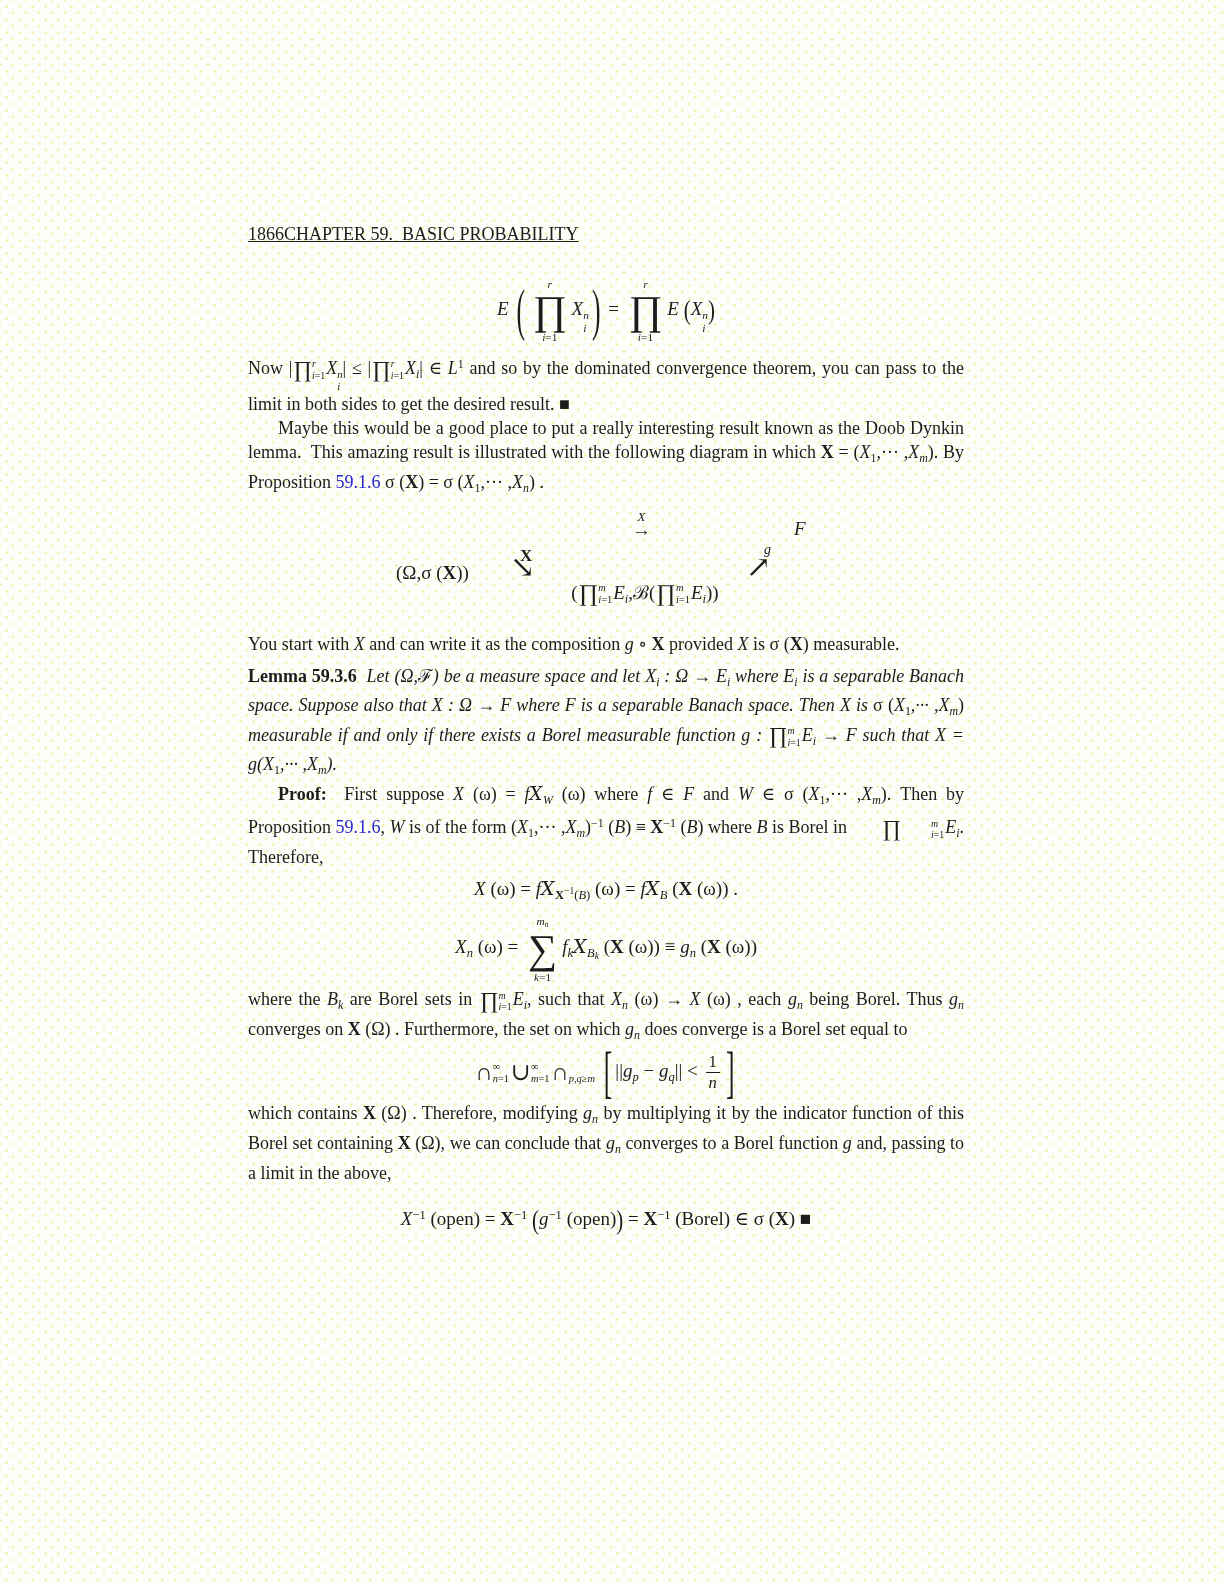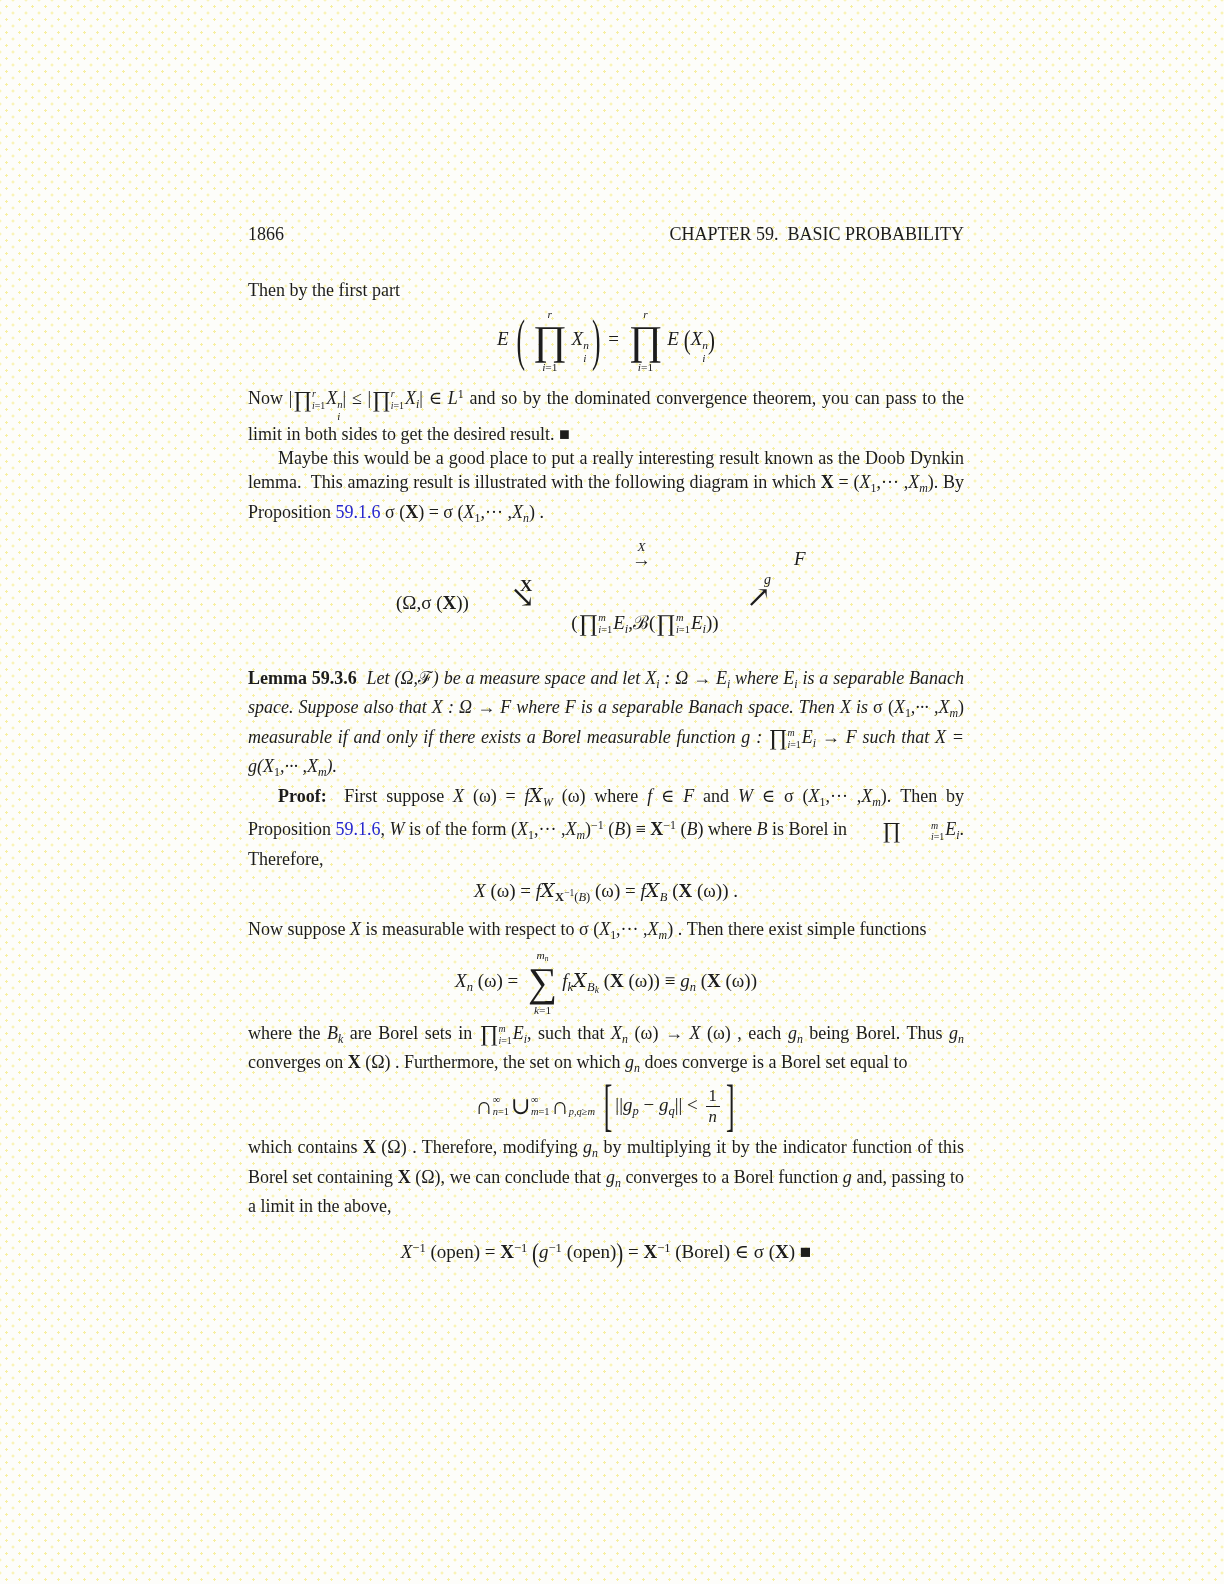--- a/index.html
+++ b/index.html
@@ -16,21 +16,21 @@
     background-color:var(--paper);
     background-image:
       radial-gradient(circle, var(--dot) 0 1px, rgba(0,0,0,0) 1.4px),
       radial-gradient(circle, var(--dot) 0 1px, rgba(0,0,0,0) 1.4px);
     background-size:13px 13px, 13px 13px;
     background-position:0 0, 6.5px 6.5px;
   }
   .page{position:relative;width:1224px;height:1584px;overflow:hidden;}
   .content{position:absolute;left:248px;top:222px;width:716px;font-size:18px;line-height:24px;}
 
-  .hdr{display:flex;justify-content:space-between;margin-bottom:32px;line-height:24px;}
+  .hdr{display:flex;justify-content:flex-start;margin-bottom:32px;line-height:24px;text-decoration:underline;}
 
   p.para{margin:0;text-align:justify;}
   p.ind{text-indent:30px;}
   p.it{font-style:italic;margin-top:8px;}
 
   .eq{text-align:center;font-size:19px;line-height:1.25;}
   .eq1{margin:6px 0 8px 0;}
   .eqc{margin:8px 0 12px 0;}
   .eqs{margin:2px 0 4px 0;}
   .eqb{margin:6px 0 8px 0;}
@@ -84,21 +84,20 @@
 <body>
 
 <div class="page">
   <div class="content">
 
     <div class="hdr">
       <span>1866</span>
       <span>CHAPTER 59.&nbsp; BASIC PROBABILITY</span>
     </div>
 
-    <p class="para"><span>Then by the first part</span></p>
 
     <div class="eq eq1"><span class="it">E </span><span class="bg2">(</span><span class="limop">
           <span class="lim"><span class="it">r</span></span>
           <span class="op">∏</span>
           <span class="lim"><span class="it">i</span><span>=1</span></span>
         </span><span><span class="it">X</span><span class="stkc">
             <span><span class="it">n</span></span>
             <span><span class="it">i</span></span>
           </span></span><span class="bg2">)</span><span> = </span><span class="limop">
           <span class="lim"><span class="it">r</span></span>
@@ -147,40 +146,40 @@
             </span>
           </span><span class="it">E</span><span class="sb it">i</span><span>,</span><span>ℬ</span><span>(</span><span class="sideop">
             <span class="sop">∏</span>
             <span class="stk">
               <span><span class="it">m</span></span>
               <span><span class="it">i</span><span>=1</span></span>
             </span>
           </span><span class="it">E</span><span class="sb it">i</span><span>))</span></span>
     </div>
 
+    <p class="para m-gap2"><span>You start with </span><span class="it">X</span><span> and can write it as the composition </span><span class="it">g</span><span> ∘ </span><span class="bd">X</span><span> provided </span><span class="it">X</span><span> is σ (</span><span class="bd">X</span><span>) measurable.</span></p>
 
     <p class="para it m-lemma"><span class="bd">Lemma 59.3.6</span><span>&nbsp; Let (Ω,</span><span class="rm">ℱ</span><span>) be a measure space and let </span><span>X</span><span class="sb it">i</span><span> : Ω → </span><span>E</span><span class="sb it">i</span><span> where </span><span>E</span><span class="sb it">i</span><span> is a separable Banach space. Suppose also that </span><span>X</span><span> : Ω → </span><span>F</span><span> where </span><span>F</span><span> is a separable Banach space. Then </span><span>X</span><span> is </span><span class="rm">σ (</span><span>X</span><span class="sb">1</span><span>,··· ,</span><span>X</span><span class="sb it">m</span><span class="rm">)</span><span> measurable if and only if there exists a Borel measurable function </span><span>g</span><span> : </span><span class="sideop">
           <span class="sop">∏</span>
           <span class="stk">
             <span><span class="it">m</span></span>
             <span><span class="it">i</span><span>=1</span></span>
           </span>
         </span><span>E</span><span class="sb it">i</span><span> → </span><span>F</span><span> such that </span><span>X</span><span> = </span><span>g</span><span>(</span><span>X</span><span class="sb">1</span><span>,··· ,</span><span>X</span><span class="sb it">m</span><span>).</span></p>
 
     <p class="para ind m-proof"><span class="bd">Proof:</span><span>&nbsp; First suppose </span><span class="it">X</span><span> (ω) = </span><span class="it">f</span><span class="cal">X</span><span class="sb it">W</span><span> (ω) where </span><span class="it">f</span><span> ∈ </span><span class="it">F</span><span> and </span><span class="it">W</span><span> ∈ σ (</span><span class="it">X</span><span class="sb">1</span><span>,··· ,</span><span class="it">X</span><span class="sb it">m</span><span>). Then by Proposition </span><span class="lk">59.1.6</span><span>, </span><span class="it">W</span><span> is of the form (</span><span class="it">X</span><span class="sb">1</span><span>,··· ,</span><span class="it">X</span><span class="sb it">m</span><span>)</span><span class="sp">−1</span><span> (</span><span class="it">B</span><span>) ≡ </span><span class="bd">X</span><span class="sp">−1</span><span> (</span><span class="it">B</span><span>) where </span><span class="it">B</span><span> is Borel in </span><span class="sideop">
           <span class="sop">∏</span>
           <span class="stk">
             <span><span class="it">m</span></span>
             <span><span class="it">i</span><span>=1</span></span>
           </span>
         </span><span class="it">E</span><span class="sb it">i</span><span>. Therefore,</span></p>
 
     <div class="eq eqc"><span class="it">X</span><span> (ω) = </span><span class="it">f</span><span class="cal">X</span><span class="sb bd">X</span><span class="ss">−1</span><span class="sb">(</span><span class="sb it">B</span><span class="sb">)</span><span> (ω) = </span><span class="it">f</span><span class="cal">X</span><span class="sb it">B</span><span> (</span><span class="bd">X</span><span> (ω)) .</span></div>
 
-    <p class="para"><span>Now suppose </span><span class="it">X</span><span> is measurable with respect to σ (</span><span class="it">X</span><span class="sb">1</span><span>,··· ,</span><span class="it">X</span><span class="sb it">m</span><span>) . Then there exist simple functions</span></p>
 
     <div class="eq eqs"><span class="it">X</span><span class="sb it">n</span><span> (ω) = </span><span class="limop">
           <span class="lim"><span class="it">m</span><span class="sb it">n</span></span>
           <span class="op">∑</span>
           <span class="lim"><span class="it">k</span><span>=1</span></span>
         </span><span class="it">f</span><span class="sb it">k</span><span class="cal">X</span><span class="sb it">B</span><span class="ss2 it">k</span><span> (</span><span class="bd">X</span><span> (ω)) ≡ </span><span class="it">g</span><span class="sb it">n</span><span> (</span><span class="bd">X</span><span> (ω))</span></div>
 
     <p class="para"><span>where the </span><span class="it">B</span><span class="sb it">k</span><span> are Borel sets in </span><span class="sideop">
           <span class="sop">∏</span>
           <span class="stk">

